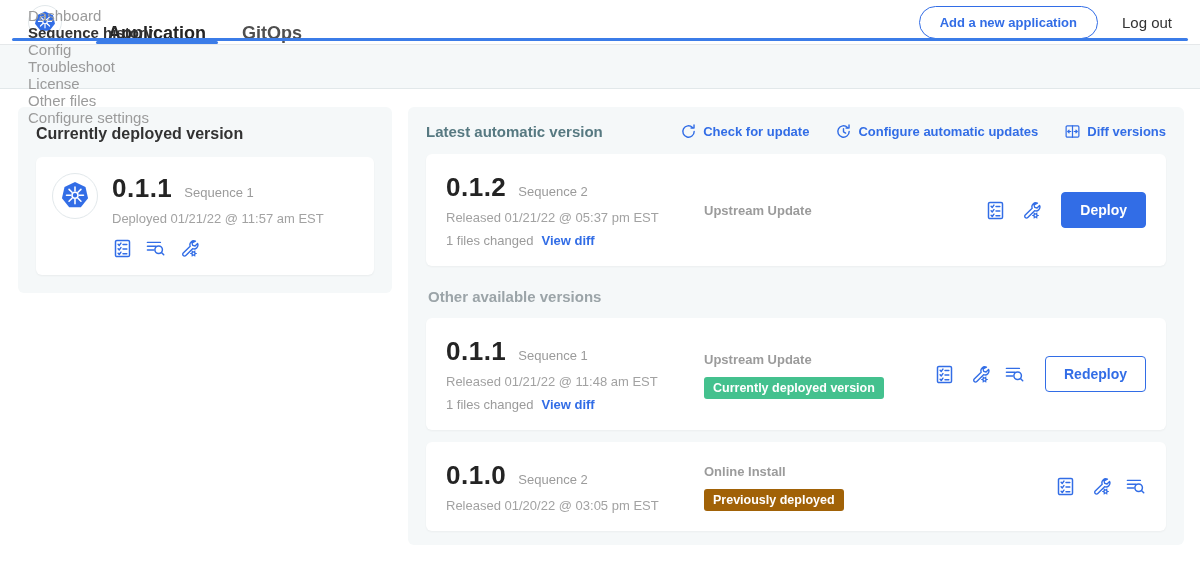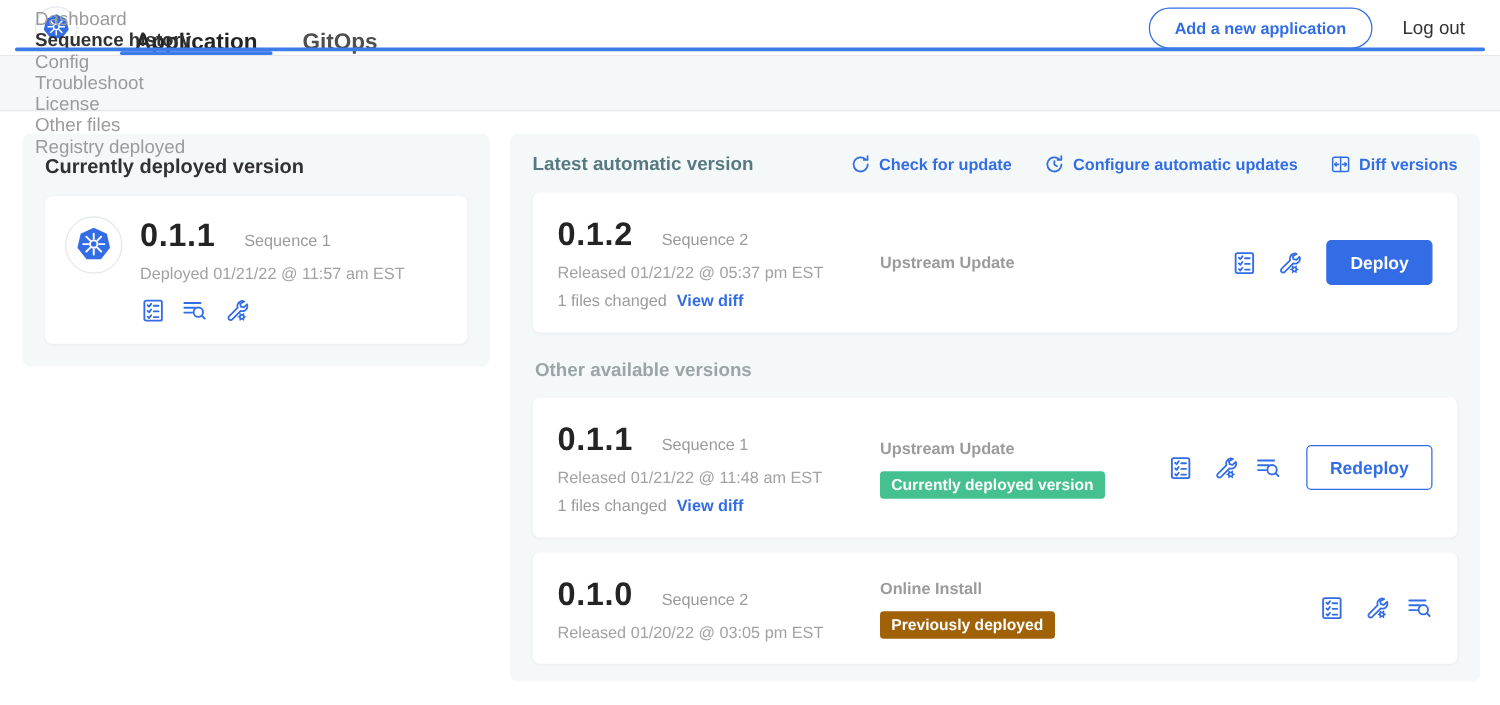--- a/index.html
+++ b/index.html
@@ -36,21 +36,21 @@
   
   .main { display:flex; align-items:flex-start; padding:18px 16px 0 18px; gap:16px; }
 
   .panel { background:#f5f8f9; border-radius:6px; }
   .deployed-panel { width:374px; padding:16px 18px 18px; }
   .deployed-title { font-size:16px; font-weight:700; color:#323232; margin:2px 0 14px; }
   .deployed-card { background:#fff; border-radius:6px; padding:16px; display:flex; gap:14px;
     box-shadow:0 1px 2px rgba(50,50,50,.06); }
   .k8s-badge { width:46px; height:46px; border-radius:50%; background:#fff;
     border:1px solid #e2e8eb; display:flex; align-items:center; justify-content:center; flex:0 0 46px; }
-  .ver-line { display:flex; align-items:baseline; gap:23px; }
+  .ver-line { display:flex; align-items:baseline; gap:12px; }
   .ver-big { font-size:26px; font-weight:700; color:#242424; letter-spacing:.5px; }
   .seq { font-size:13px; color:#9b9b9b; }
   .meta { font-size:13px; color:#a2a2a2; margin-top:7px; }
   .icon-row { display:flex; align-items:center; gap:12px; margin-top:12px; }
   .act-icon { width:21px; height:21px; cursor:pointer; display:inline-flex; }
 
   .versions-panel { flex:1; padding:16px 18px 14px; }
   .vp-header { display:flex; justify-content:space-between; align-items:center; margin-bottom:14px; }
   .vp-title { font-size:15px; font-weight:700; color:#577981; }
   .vp-actions { display:flex; align-items:center; gap:26px; }
@@ -171,21 +171,21 @@
   </div>
 </header>
 
 <nav class="subnav">
   <div class="subnav-item">Dashboard</div>
   <div class="subnav-item active">Sequence history</div>
   <div class="subnav-item">Config</div>
   <div class="subnav-item">Troubleshoot</div>
   <div class="subnav-item">License</div>
   <div class="subnav-item">Other files</div>
-  <div class="subnav-item">Registry deployed</div>
+  <div class="subnav-item">Configure settings</div>
 </nav>
 
 <main class="main">
 
   <section class="panel deployed-panel">
     <h2 class="deployed-title">Currently deployed version</h2>
     <div class="deployed-card">
       <div class="k8s-badge">
         <svg width="34" height="34" viewBox="0 0 24 24">
             <use href="#i-k8s"></use>

